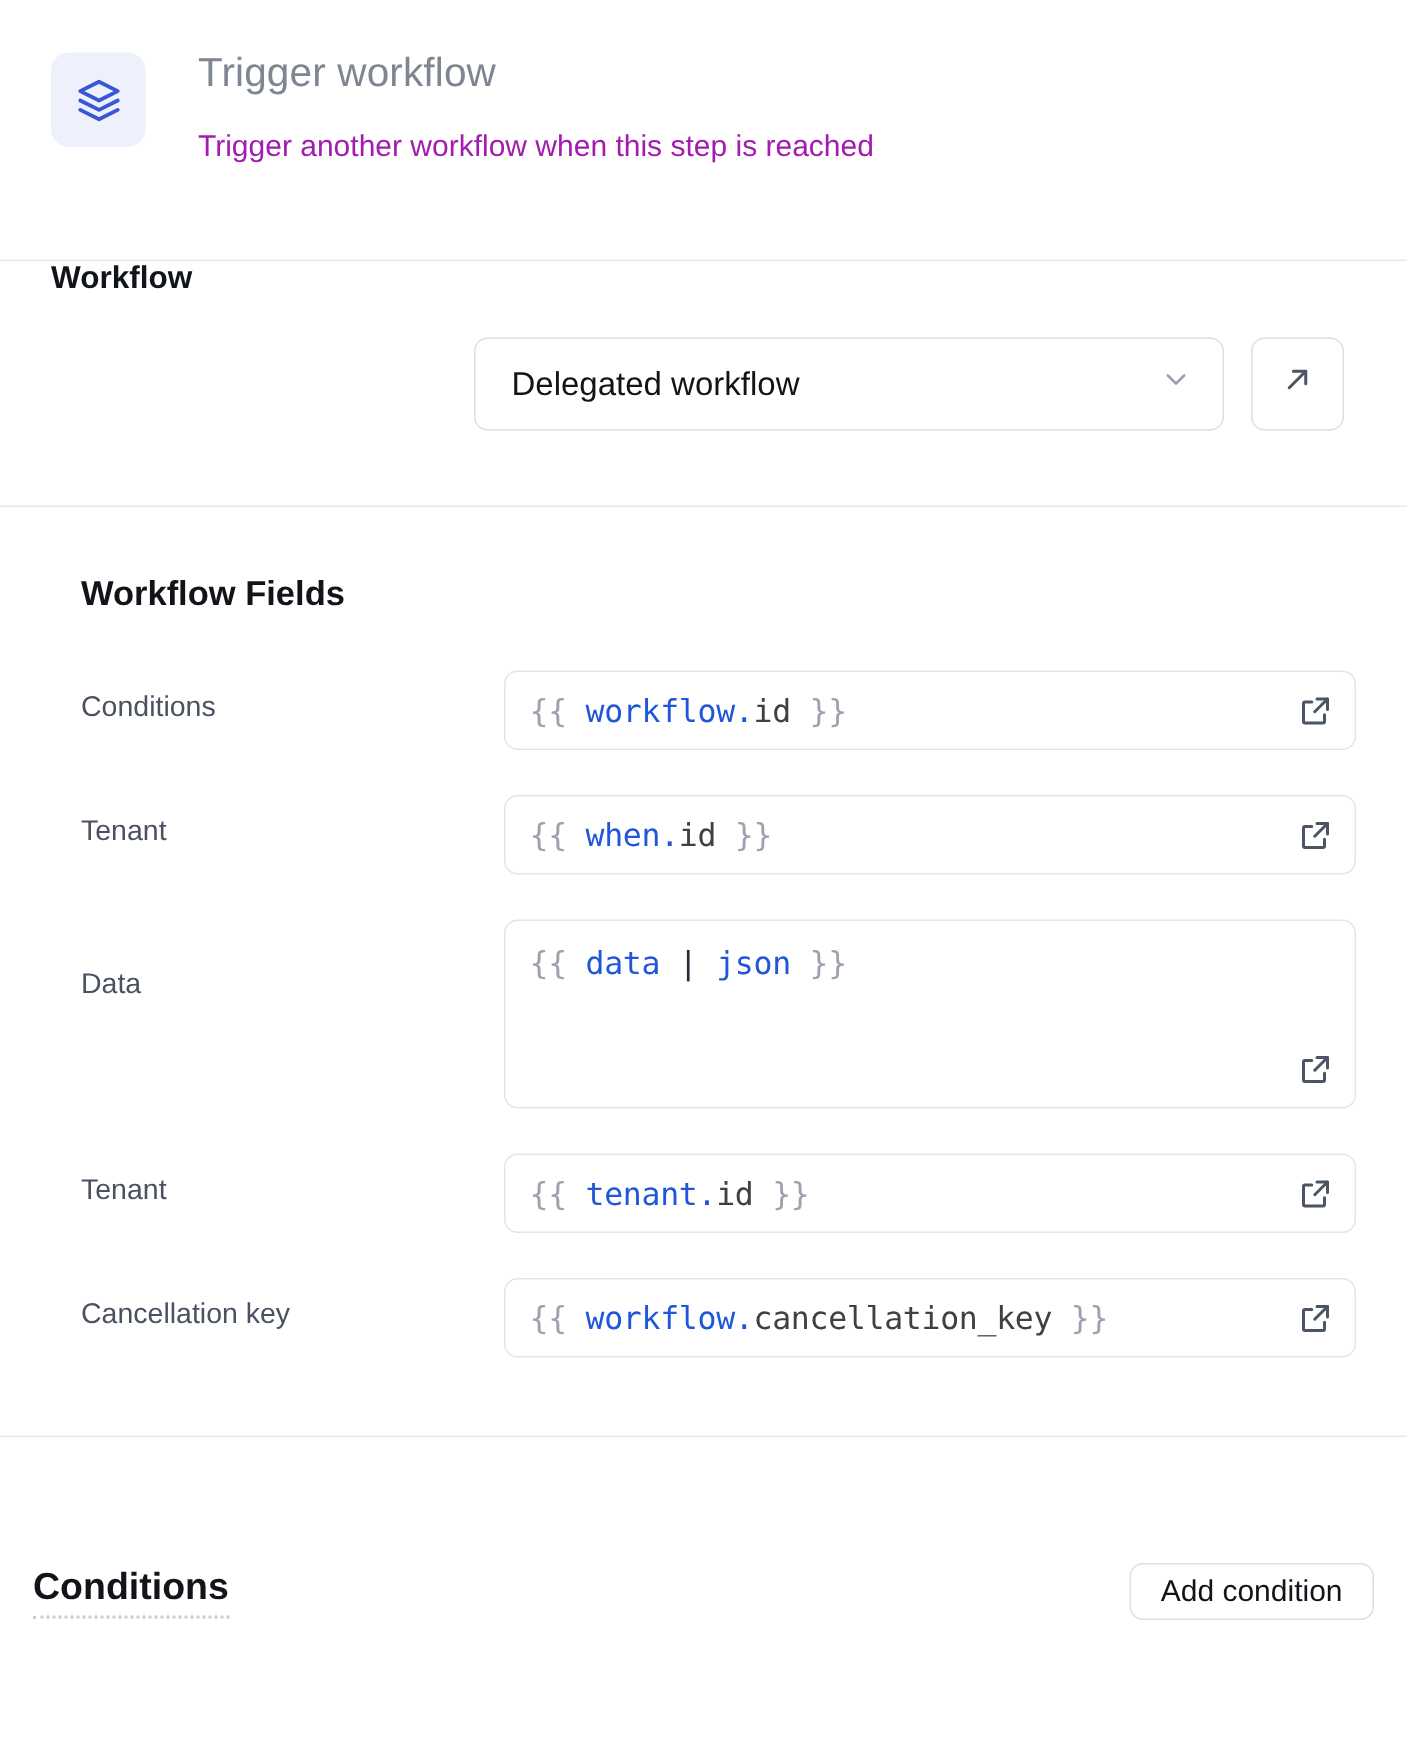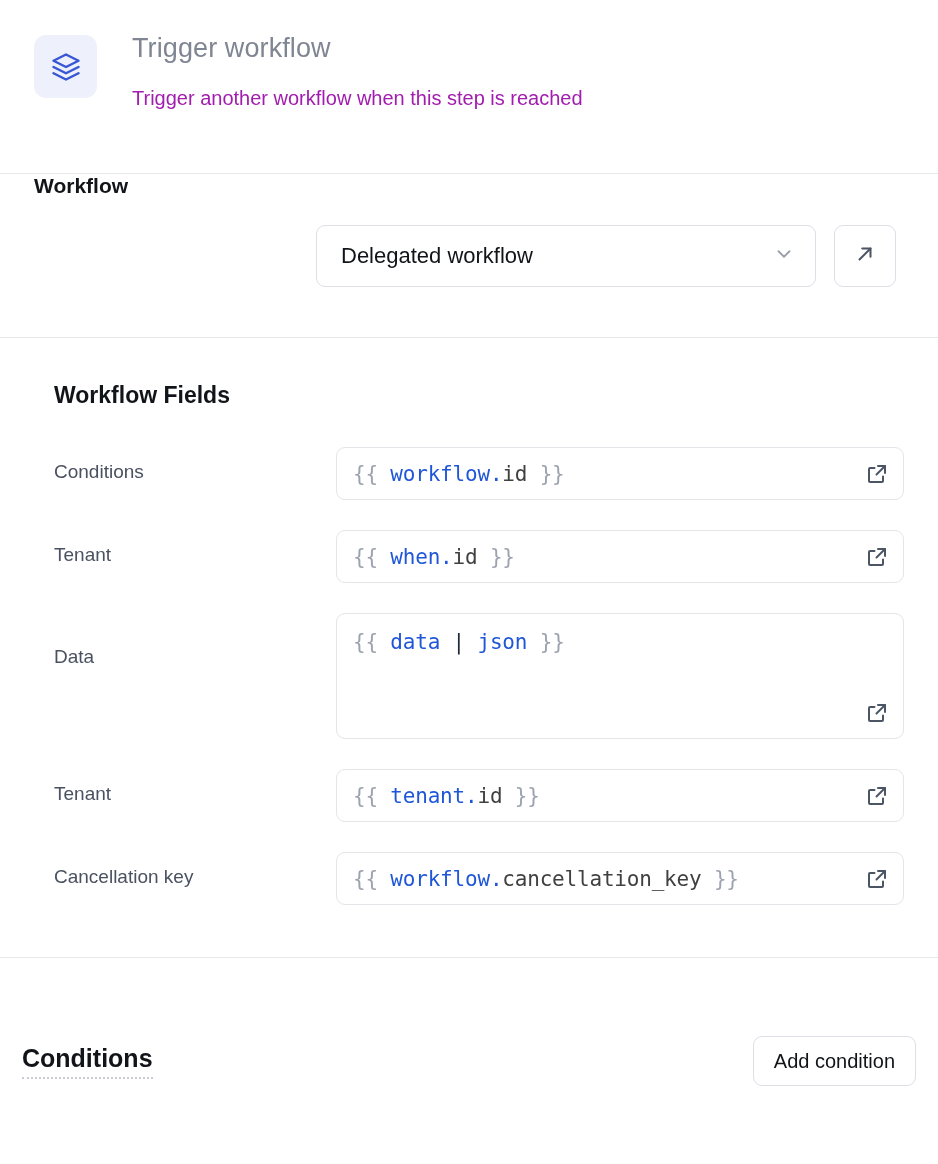--- a/index.html
+++ b/index.html
@@ -190,21 +190,21 @@
   }
   .conditions-title {
     font-size: 25px;
     font-weight: 700;
     color: #111418;
     border-bottom: 2px dotted #c9ccd2;
     padding-bottom: 4px;
     display: inline-block;
   }
   .btn-outline {
-    height: 50px;
+    height: 38px;
     border: 1px solid #dcdfe4;
     border-radius: 9px;
     background: #fff;
     font-family: "Liberation Sans", sans-serif;
     font-size: 20px;
     color: #111418;
     padding: 0 20px;
     display: flex;
     align-items: center;
   }

